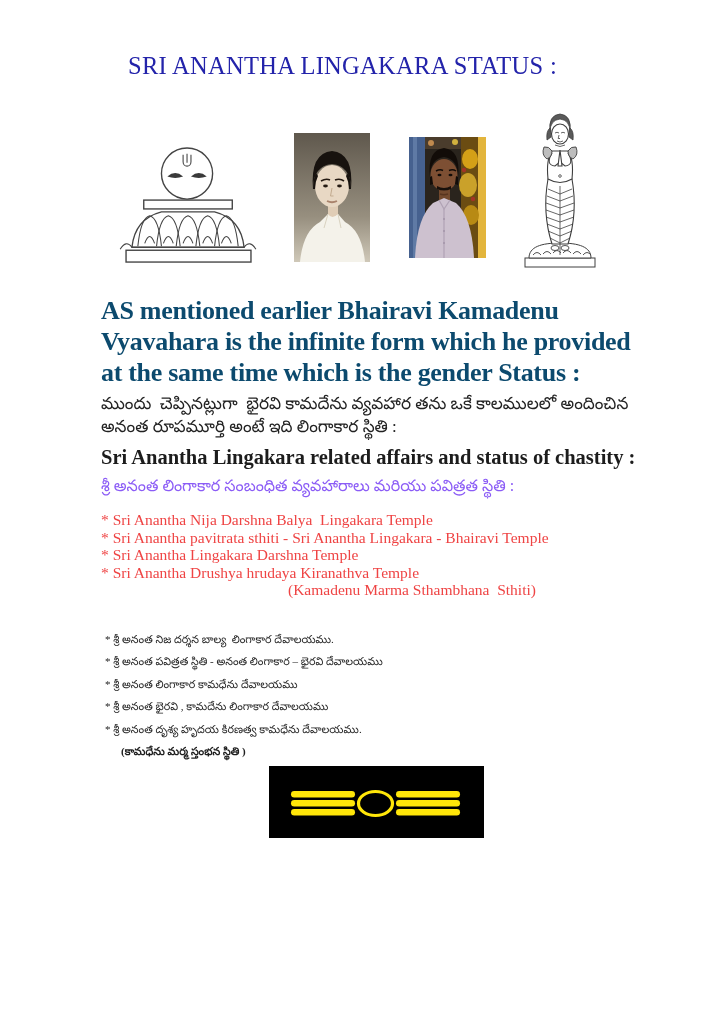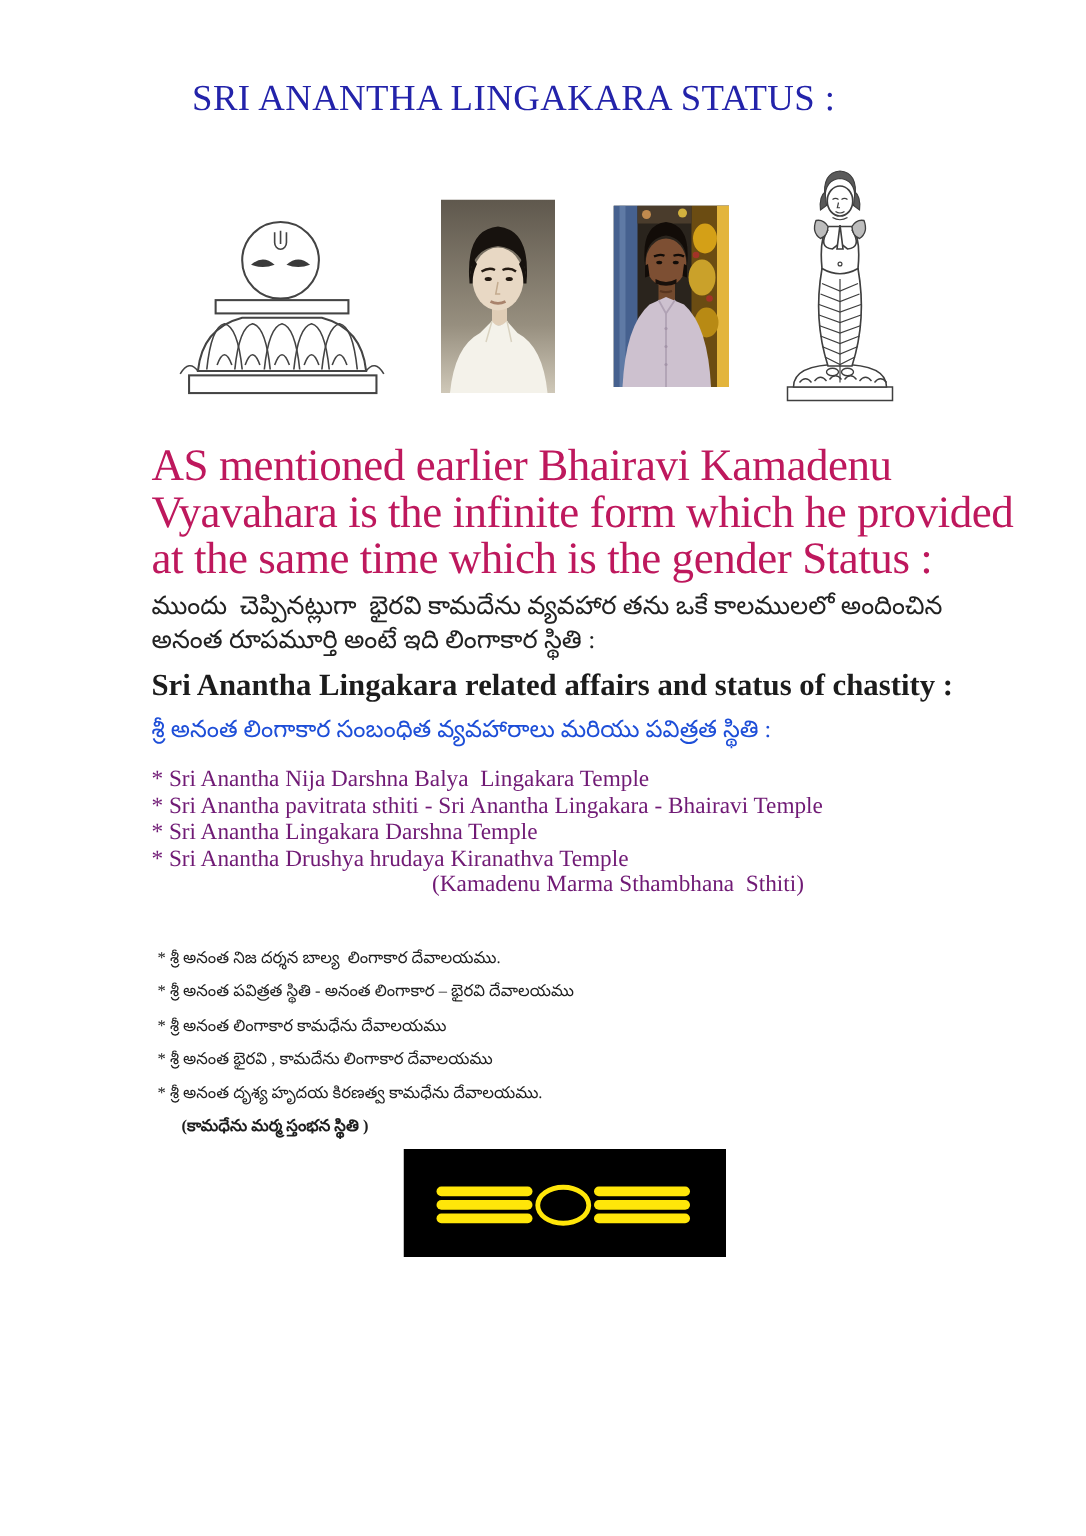--- a/index.html
+++ b/index.html
@@ -12,37 +12,37 @@
     font-size:24.5px; letter-spacing:0.3px; color:#2323aa; white-space:nowrap;
   }
   .figure { position:absolute; }
   .fig-lingam { left:94px; top:145px; }
   .fig-boy    { left:278px; top:133px; }
   .fig-man    { left:393px; top:137px; }
   .fig-deity  { left:503px; top:103px; }
 
   .intro-en {
     position:absolute; left:85px; top:295px; width:600px;
-    font-size:30px; line-height:31px; letter-spacing:-0.3px; color:#be185d;
+    font-size:26px; line-height:31px; letter-spacing:-0.3px; color:#0c4a6e;font-weight:bold;
   }
   .intro-te {
     position:absolute; left:85px; top:392px; width:600px;
     font-size:17px; line-height:23px; color:#222222;
   }
   .heading-en {
     position:absolute; left:85px; top:446px; width:620px;
     font-size:20.5px; font-weight:bold; color:#1c1c1c; white-space:nowrap;
   }
   .heading-te {
     position:absolute; left:85px; top:477px; width:600px;
-    font-size:16px; color:#1d4ed8;
+    font-size:16px; color:#8b5cf6;
   }
   .list-en {
     position:absolute; left:85px; top:511px; width:600px;
-    font-size:15.5px; line-height:17.6px; color:#701a75;
+    font-size:15.5px; line-height:17.6px; color:#ef4444;
   }
   .list-en .note { padding-left:22px;text-align:center; }
   .list-te {
     position:absolute; left:89px; top:628px; width:600px;
     font-size:11px; line-height:22.4px; color:#1e1e1e;
   }
   .list-te .note { padding-left:16px;font-weight:bold; }
 
   .symbol-box { position:absolute; left:253px; top:766px; width:215px; height:72px; }
   .line { white-space:pre-wrap; }

